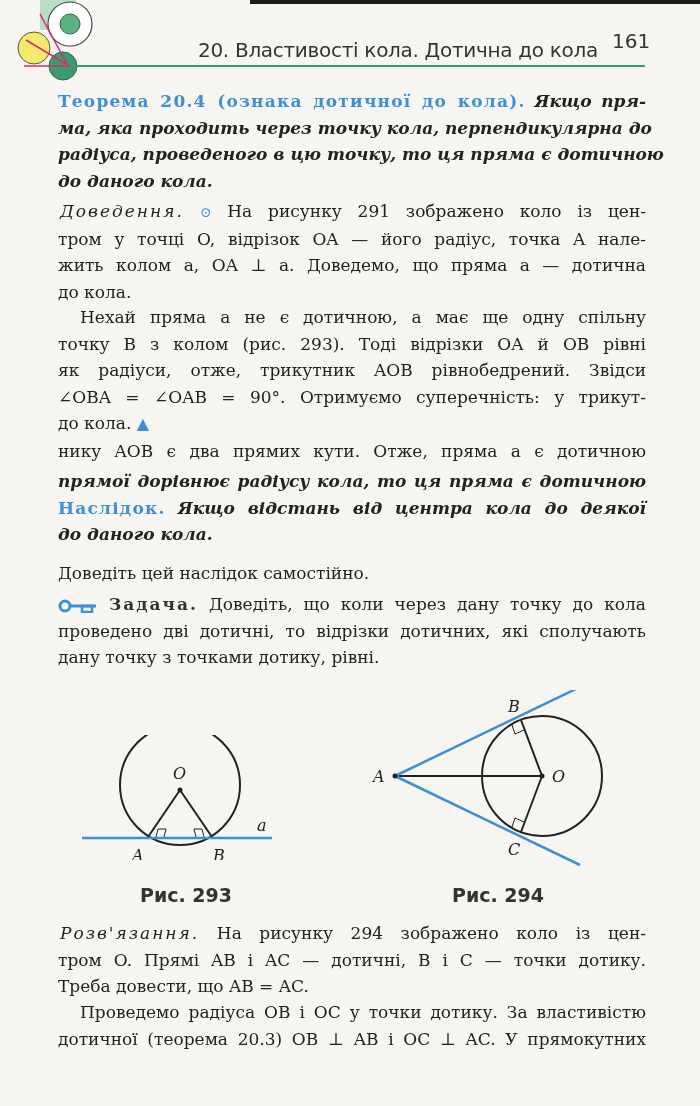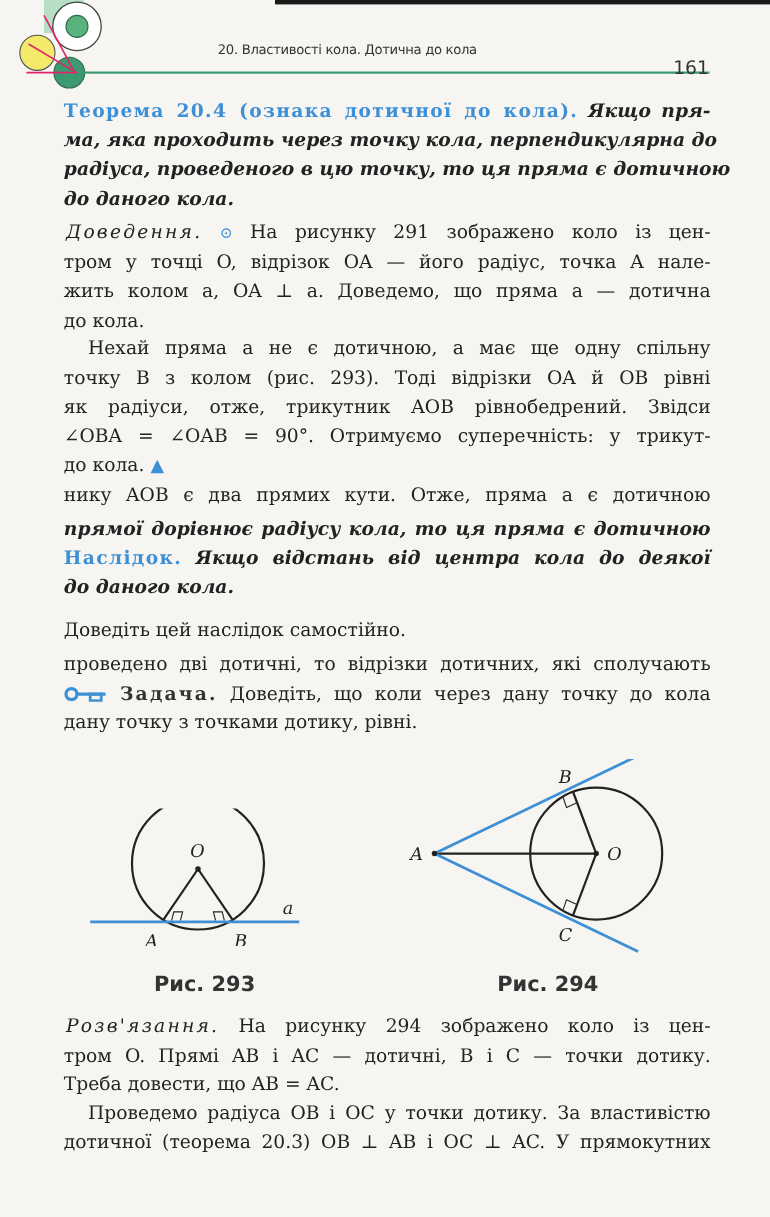--- a/index.html
+++ b/index.html
@@ -2,23 +2,23 @@
 <html><head>
 <meta charset="utf-8">
 <style>
   html, body { margin:0; padding:0; }
   body { width:700px; height:1106px; background:#f6f5f1; position:relative; overflow:hidden;
          font-family:"DejaVu Serif","Liberation Serif",serif; color:#222; }
   .topbar { position:absolute; left:250px; right:0; top:0; height:4px; background:#1b1b1b; }
   .logo { position:absolute; left:0; top:0; width:100px; height:90px; }
   .header-line { position:absolute; left:70px; top:65px; width:575px; height:2px; background:#3c9a70; }
   .header-title { position:absolute; left:198px; top:38px; font-family:"DejaVu Sans","Liberation Sans",sans-serif;
-                  font-size:12px; color:#333; letter-spacing:-0.3px; }
-  .page-num { position:absolute; left:612px; top:52px; font-family:"DejaVu Sans","Liberation Sans",sans-serif;
-              font-size:17px; color:#333; }
+                  font-size:20px; color:#333; letter-spacing:-0.3px; }
+  .page-num { position:absolute; left:612px; top:29px; font-family:"DejaVu Sans","Liberation Sans",sans-serif;
+              font-size:20px; color:#333; }
   .para { position:absolute; left:58px; width:588px; font-size:17px; line-height:26.5px; text-align:justify; }
   .para .line { display:block; white-space:nowrap; text-align-last:justify; text-align:justify; }
   .para .line.last { text-align-last:left; }
   .blue { color:#3d8fd6; font-weight:bold; letter-spacing:1.2px; }
   .bi { font-style:italic; font-weight:bold; }
   .spaced { letter-spacing:2px; font-style:italic; }
   .tri { color:#3d8fd6; font-size:16px; }
   .target { color:#3d8fd6; font-size:14px; }
   .caption { position:absolute; font-family:"DejaVu Sans","Liberation Sans",sans-serif; font-weight:bold; font-size:19px; color:#333; }
   svg text { font-family:"DejaVu Serif","Liberation Serif",serif; font-style:italic; font-size:16px; fill:#222; }
@@ -69,28 +69,28 @@
   <span class="line bi">прямої дорівнює радіусу кола, то ця пряма є дотичною</span>
   <span class="line"><span class="blue">Наслідок.</span> <span class="bi">Якщо відстань від центра кола до деякої</span></span>
   <span class="line last bi">до даного кола.</span>
 </div>
 
 <div class="para" style="top:560px;">
   <span class="line last" style="padding-left:0;">Доведіть цей наслідок самостійно.</span>
 </div>
 
 <div class="para" style="top:591px;">
-  <span class="line">проведено дві дотичні, то відрізки дотичних, які сполучають</span>
   <span class="line">
     <svg width="40" height="14" viewBox="0 0 40 14" style="vertical-align:middle;">
       <circle cx="7" cy="7" r="5" fill="none" stroke="#3d8fd6" stroke-width="3"></circle>
       <line x1="12" y1="7" x2="38" y2="7" stroke="#3d8fd6" stroke-width="3"></line>
       <rect x="24" y="7" width="10" height="6" fill="none" stroke="#3d8fd6" stroke-width="2.5"></rect>
     </svg>
     <span style="letter-spacing:2px;font-weight:bold;color:#333;">Задача.</span> <span>Доведіть, що коли через дану точку до кола</span></span>
+  <span class="line">проведено дві дотичні, то відрізки дотичних, які сполучають</span>
   <span class="line last">дану точку з точками дотику, рівні.</span>
 </div>
 
 <svg style="position:absolute;left:80px;top:735px;" width="200" height="125" viewBox="0 0 200 125">
   <circle cx="100" cy="50" r="60" fill="none" stroke="#222" stroke-width="2"></circle>
   <line x1="100" y1="55" x2="68" y2="102" stroke="#222" stroke-width="2"></line>
   <line x1="100" y1="55" x2="132" y2="102" stroke="#222" stroke-width="2"></line>
   <circle cx="100" cy="55" r="2.5" fill="#222"></circle>
   <polyline points="76,102 78,94 86,94 84,102" fill="none" stroke="#222" stroke-width="1"></polyline>
   <polyline points="124,102 122,94 114,94 116,102" fill="none" stroke="#222" stroke-width="1"></polyline>

